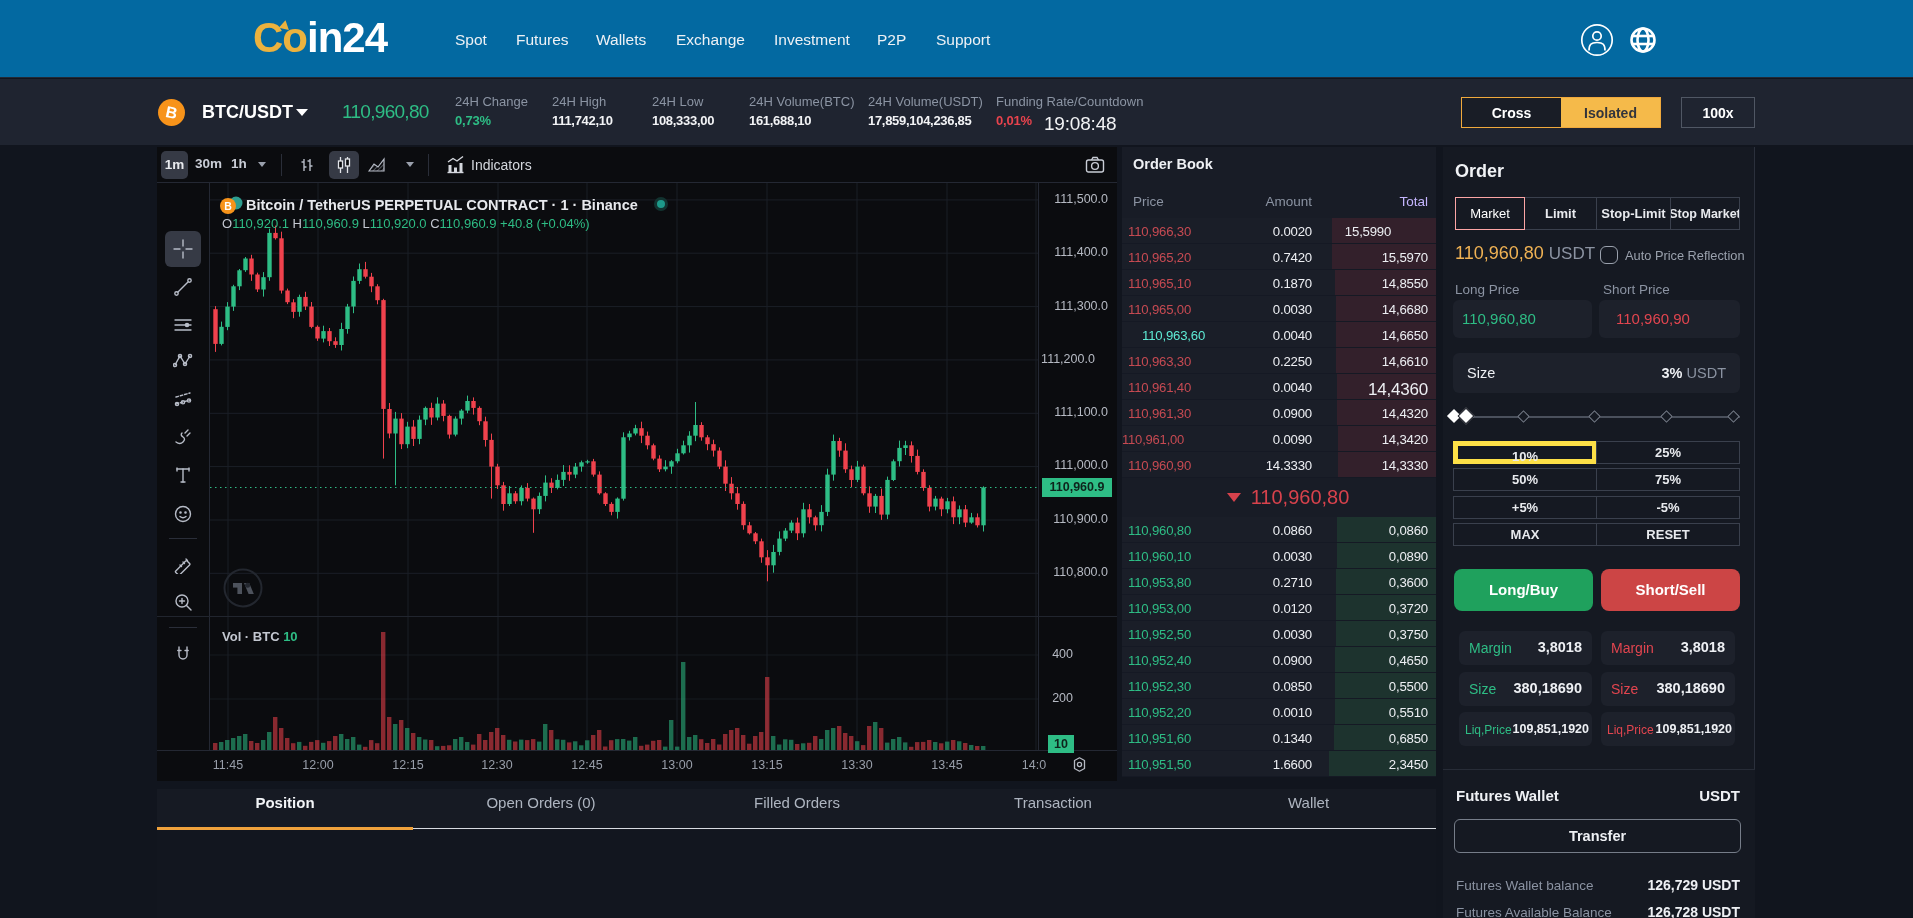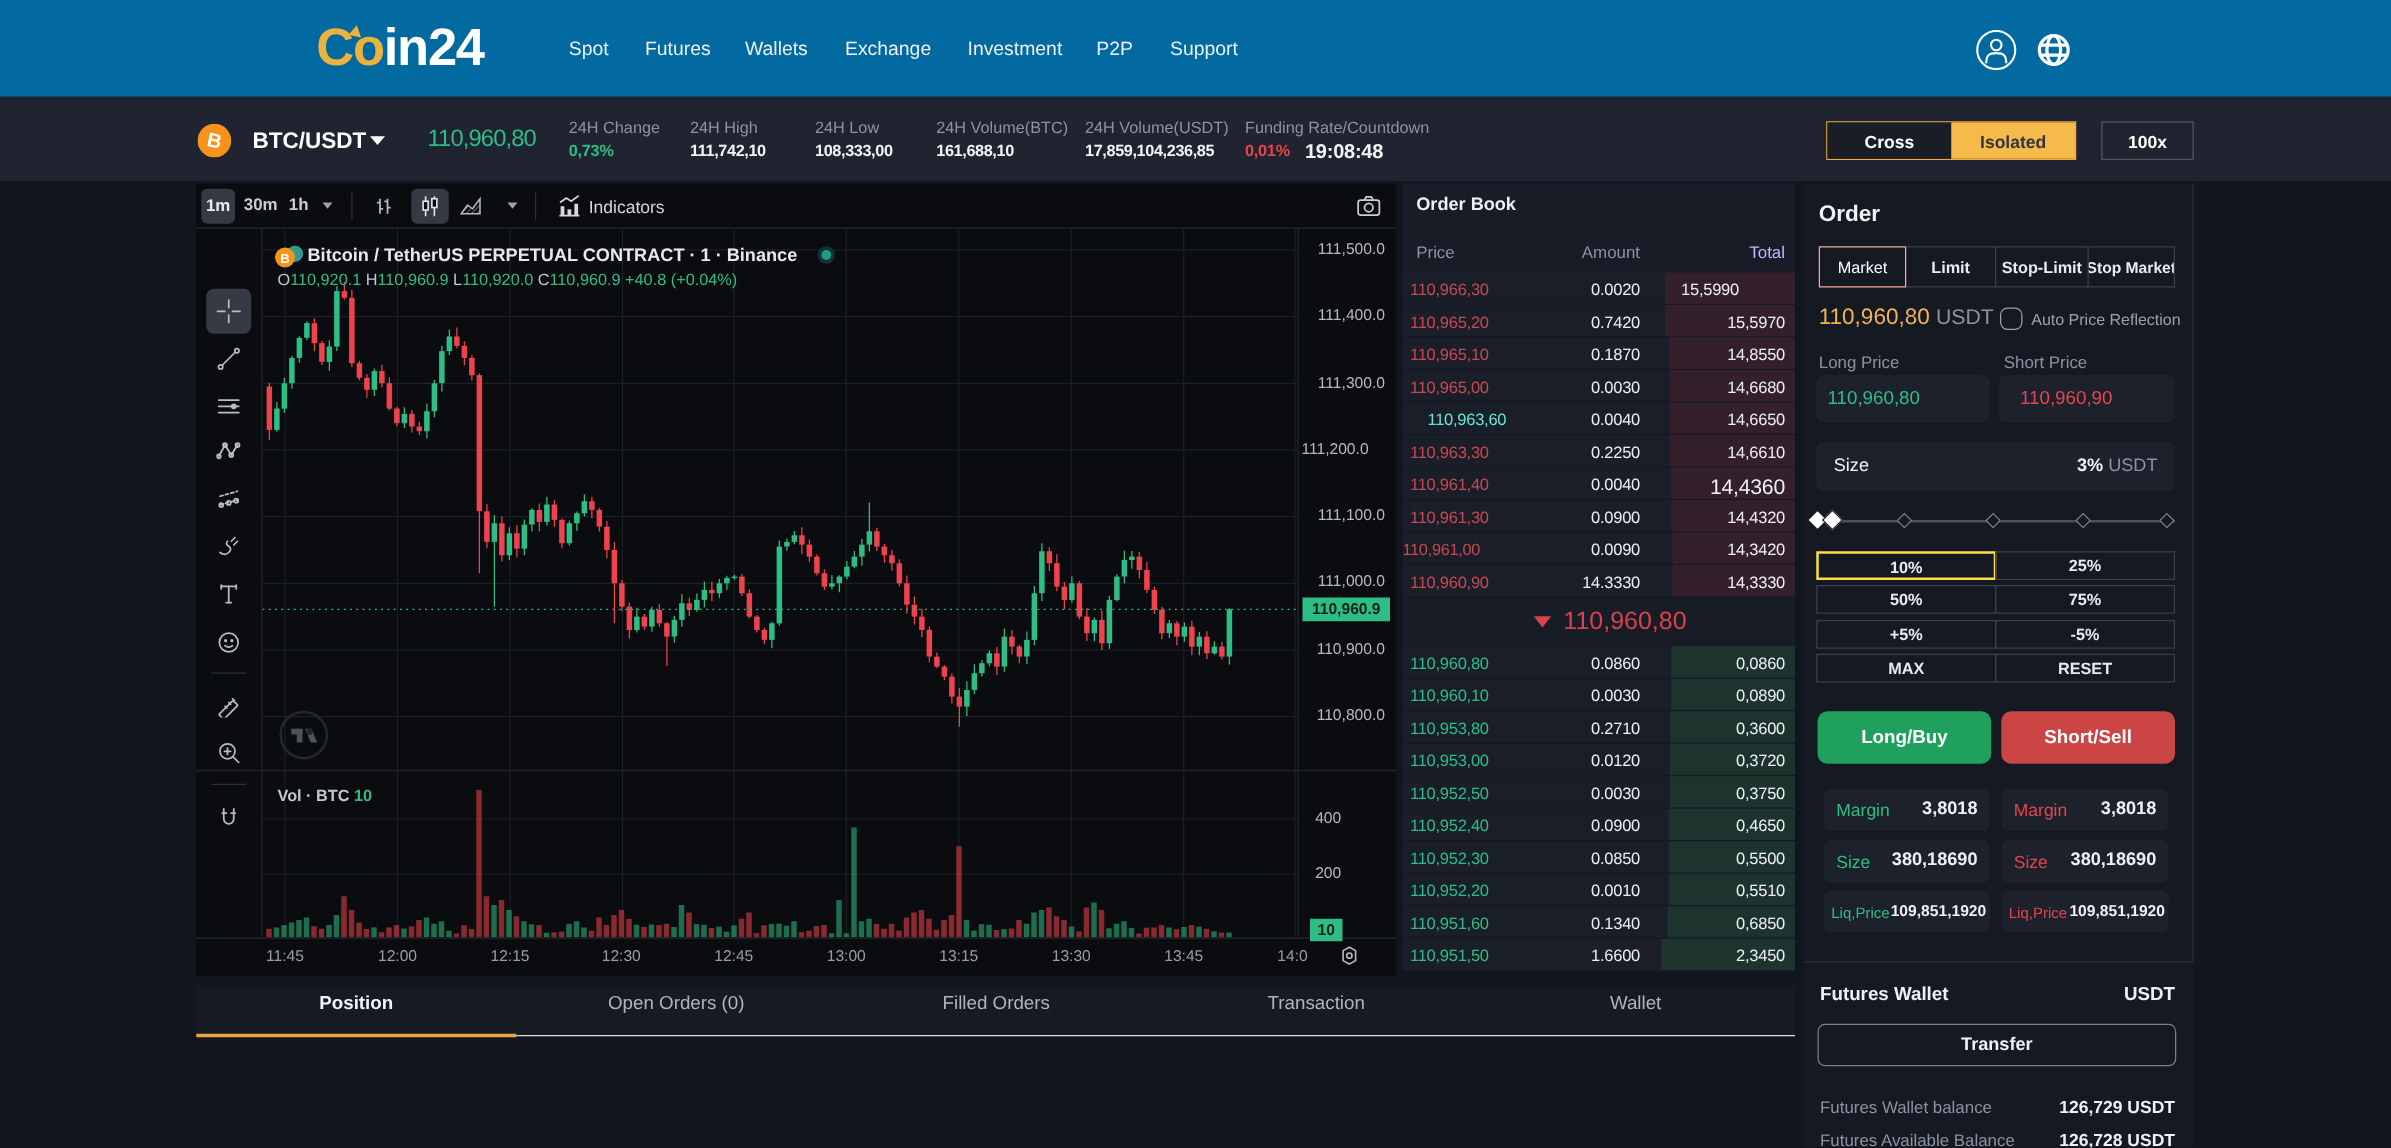--- a/index.html
+++ b/index.html
@@ -46,21 +46,21 @@
   <div class="abs" style="left:552px;top:15px;font-size:13px;color:#8b94a3">24H High</div>
   <div class="abs" style="left:552px;top:34px;font-size:13px;font-weight:600;letter-spacing:-0.3px;color:#f2f3f5">111,742,10</div>
   <div class="abs" style="left:652px;top:15px;font-size:13px;color:#8b94a3">24H Low</div>
   <div class="abs" style="left:652px;top:34px;font-size:13px;font-weight:600;letter-spacing:-0.3px;color:#f2f3f5">108,333,00</div>
   <div class="abs" style="left:749px;top:15px;font-size:13px;color:#8b94a3">24H Volume(BTC)</div>
   <div class="abs" style="left:749px;top:34px;font-size:13px;font-weight:600;letter-spacing:-0.3px;color:#f2f3f5">161,688,10</div>
   <div class="abs" style="left:868px;top:15px;font-size:13px;color:#8b94a3">24H Volume(USDT)</div>
   <div class="abs" style="left:868px;top:34px;font-size:13px;font-weight:600;letter-spacing:-0.3px;color:#f2f3f5">17,859,104,236,85</div>
   <div class="abs" style="left:996px;top:15px;font-size:13px;color:#8b94a3">Funding Rate/Countdown</div>
   <div class="abs" style="left:996px;top:34px;font-size:13px;font-weight:600;letter-spacing:-0.2px;color:#e8434d">0,01%</div>
-  <div class="abs" style="left:1044px;top:34px;font-size:16px;font-weight:700;letter-spacing:-0.2px;color:#f2f3f5">19:08:48</div>
+  <div class="abs" style="left:1044px;top:34px;font-size:19px;font-weight:400;letter-spacing:-0.2px;color:#f2f3f5">19:08:48</div>
   <div class="abs" style="left:1461px;top:18px;width:200px;height:31px;border:1px solid #f0a93c;display:flex">
     <div style="width:100px;background:#191d26;display:flex;align-items:center;justify-content:center;font-size:14px;font-weight:600;color:#fff">Cross</div>
     <div style="width:100px;background:#f5ba4a;display:flex;align-items:center;justify-content:center;font-size:14px;font-weight:600;color:#33353c">Isolated</div>
   </div>
   <div class="abs" style="left:1681px;top:18px;width:74px;height:31px;border:1px solid #505764;display:flex;align-items:center;justify-content:center;font-size:14px;font-weight:600;color:#fff">100x</div>
 </div>
 
 <div class="abs" style="left:157px;top:147px;width:960px;height:634px;background:#0b0c0f">
 
   <div class="abs" style="left:0;top:0;width:960px;height:36px;border-bottom:1px solid #242833">
@@ -843,21 +843,21 @@
   </div>
 
   <div class="abs" style="left:10px;top:269px;width:287px;height:2px;background:#4a505c"></div>
   <div class="abs" style="left:6px;top:264px;width:10px;height:10px;background:#fff;transform:rotate(45deg)"></div>
   <div class="abs" style="left:17px;top:263px;width:12px;height:12px;background:#fff;transform:rotate(45deg);border:1px solid #151922"></div>
   <div class="abs" style="left:76px;top:265px;width:9px;height:9px;background:#151922;border:1.5px solid #787f8b;transform:rotate(45deg)"></div>
   <div class="abs" style="left:147px;top:265px;width:9px;height:9px;background:#151922;border:1.5px solid #787f8b;transform:rotate(45deg)"></div>
   <div class="abs" style="left:219px;top:265px;width:9px;height:9px;background:#151922;border:1.5px solid #787f8b;transform:rotate(45deg)"></div>
   <div class="abs" style="left:286px;top:265px;width:9px;height:9px;background:#151922;border:1.5px solid #787f8b;transform:rotate(45deg)"></div>
 
-  <div class="abs" style="left:10px;top:294px;width:144px;height:23px;border:2px solid #fde047;text-align:center;line-height:22px;font-size:13px;font-weight:600;color:#e8eaee">10%</div>
+  <div class="abs" style="left:10px;top:294px;width:144px;height:23px;border:5px solid #fde047;text-align:center;line-height:22px;font-size:13px;font-weight:600;color:#e8eaee">10%</div>
   <div class="abs" style="left:153px;top:294px;width:144px;height:23px;border:1px solid #3a404d;text-align:center;line-height:22px;font-size:13px;font-weight:600;color:#e8eaee">25%</div>
   <div class="abs" style="left:10px;top:321px;width:144px;height:23px;border:1px solid #3a404d;text-align:center;line-height:22px;font-size:13px;font-weight:600;color:#e8eaee">50%</div>
   <div class="abs" style="left:153px;top:321px;width:144px;height:23px;border:1px solid #3a404d;text-align:center;line-height:22px;font-size:13px;font-weight:600;color:#e8eaee">75%</div>
   <div class="abs" style="left:10px;top:349px;width:144px;height:23px;border:1px solid #3a404d;text-align:center;line-height:22px;font-size:13px;font-weight:600;color:#e8eaee">+5%</div>
   <div class="abs" style="left:153px;top:349px;width:144px;height:23px;border:1px solid #3a404d;text-align:center;line-height:22px;font-size:13px;font-weight:600;color:#e8eaee">-5%</div>
   <div class="abs" style="left:10px;top:376px;width:144px;height:23px;border:1px solid #3a404d;text-align:center;line-height:22px;font-size:13px;font-weight:600;color:#e8eaee">MAX</div>
   <div class="abs" style="left:153px;top:376px;width:144px;height:23px;border:1px solid #3a404d;text-align:center;line-height:22px;font-size:13px;font-weight:600;color:#e8eaee">RESET</div>
 
   <div class="abs" style="left:11px;top:422px;width:139px;height:42px;background:#1fa15d;border-radius:8px;text-align:center;line-height:42px;font-size:15px;font-weight:600;color:#fff">Long/Buy</div>
   <div class="abs" style="left:158px;top:422px;width:139px;height:42px;background:#cc4545;border-radius:8px;text-align:center;line-height:42px;font-size:15px;font-weight:600;color:#fff">Short/Sell</div>

